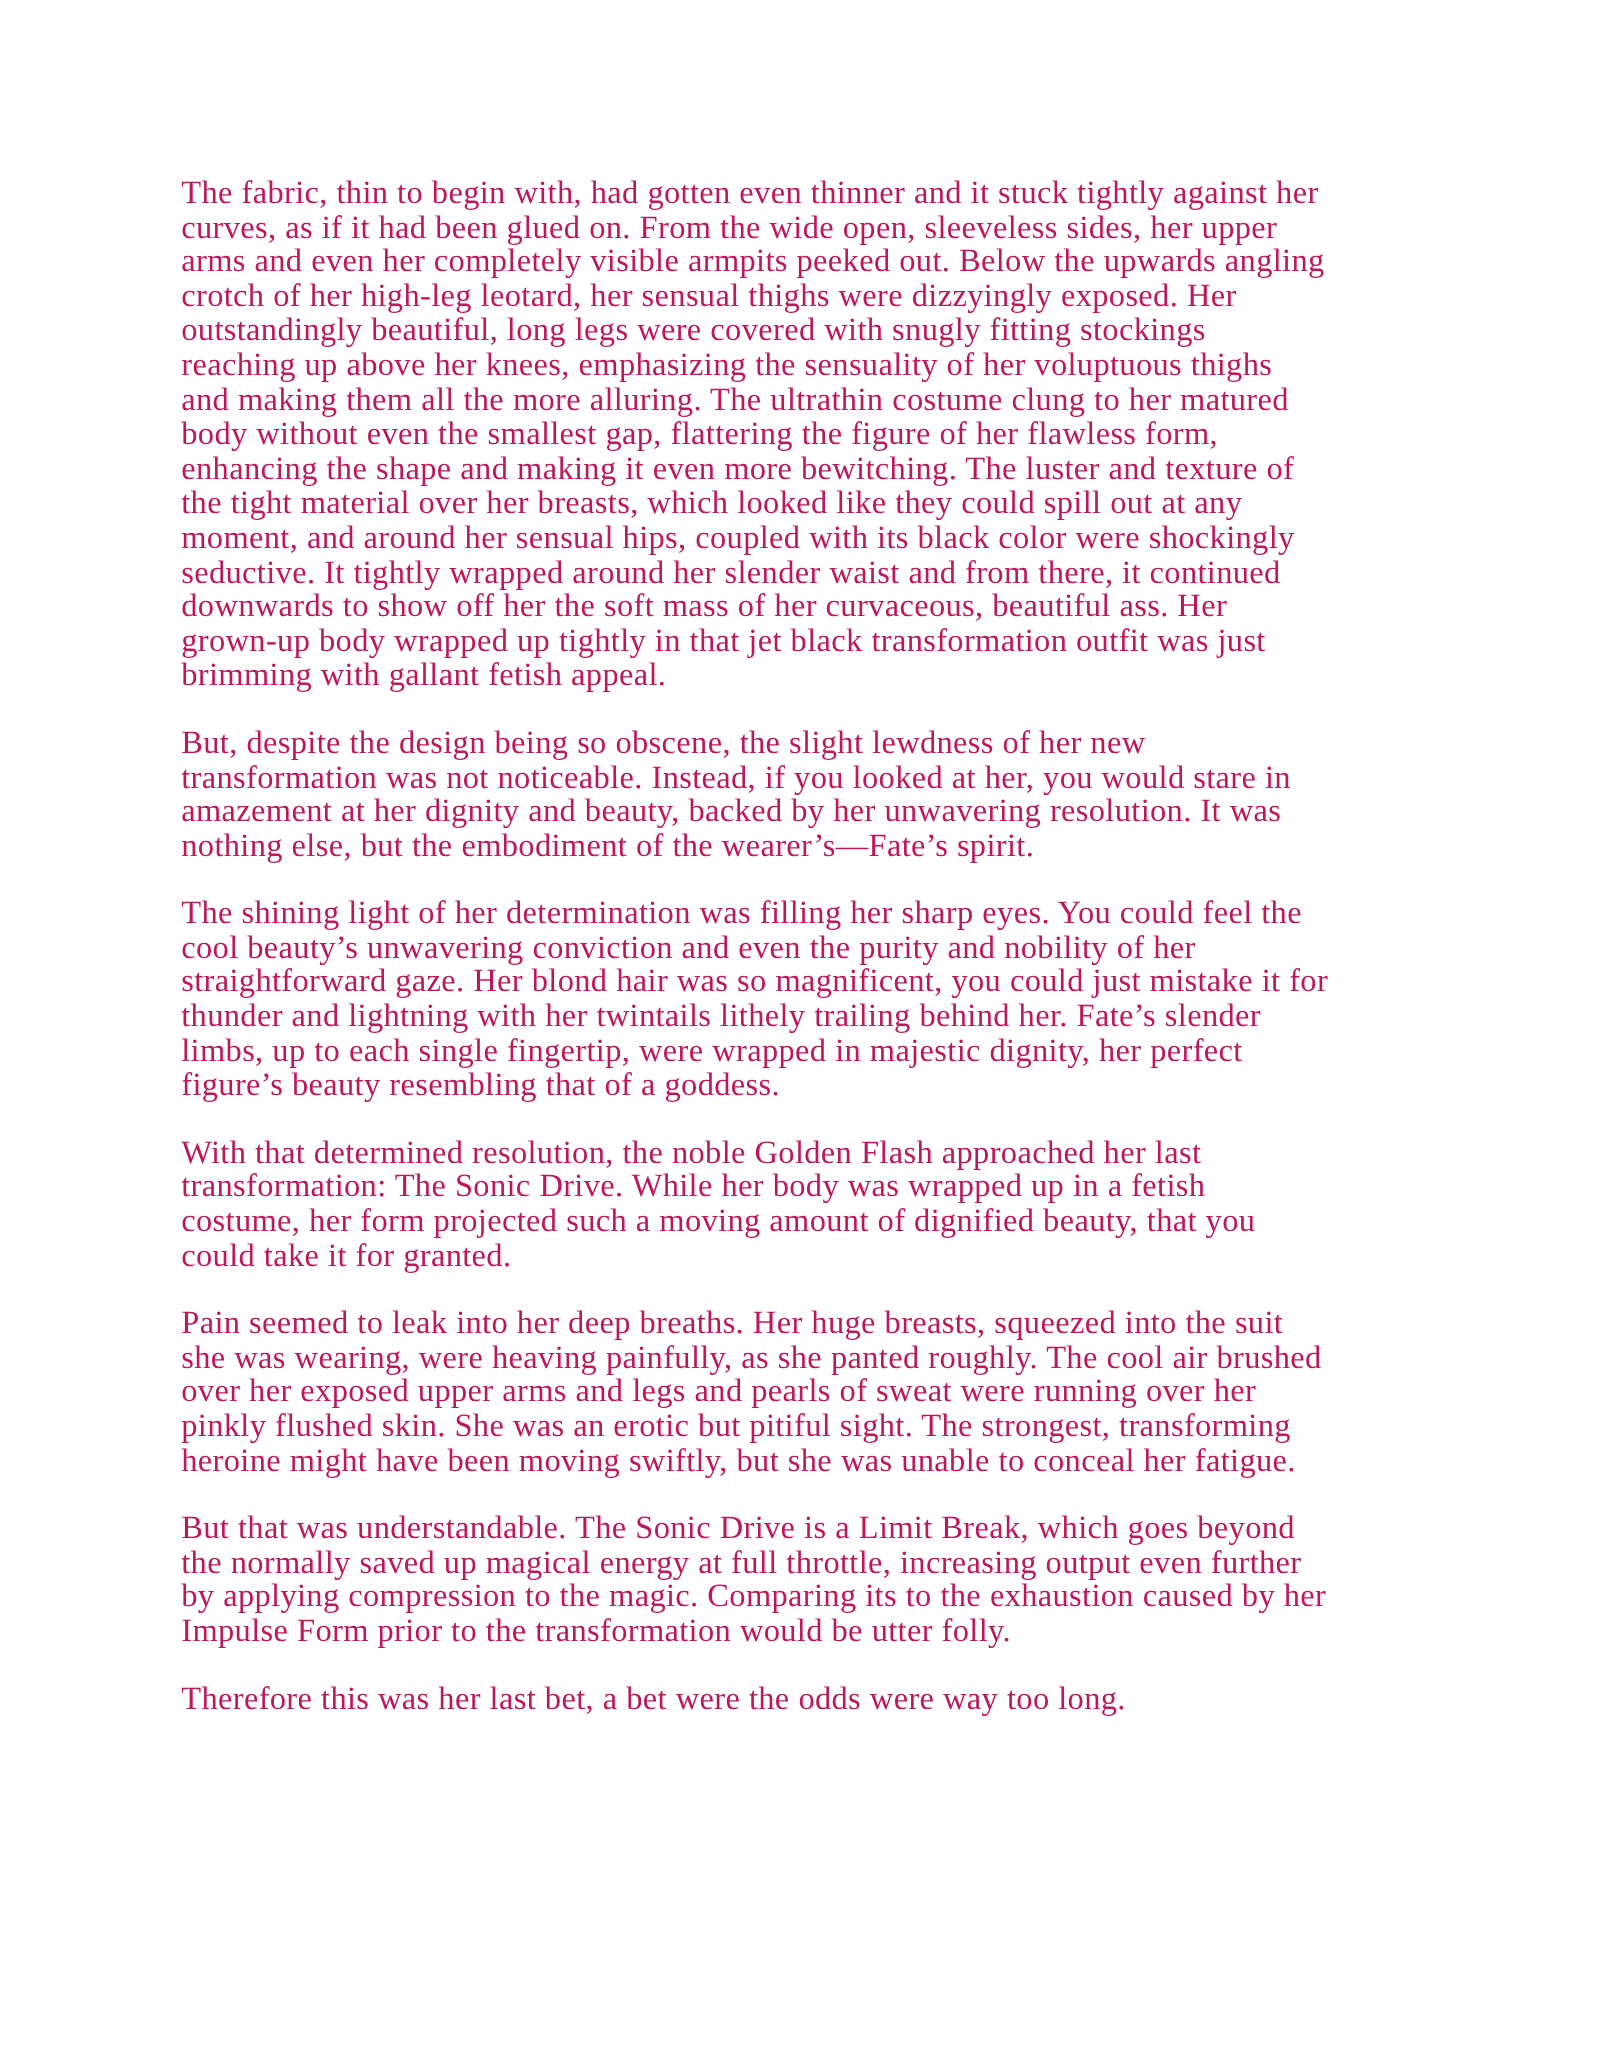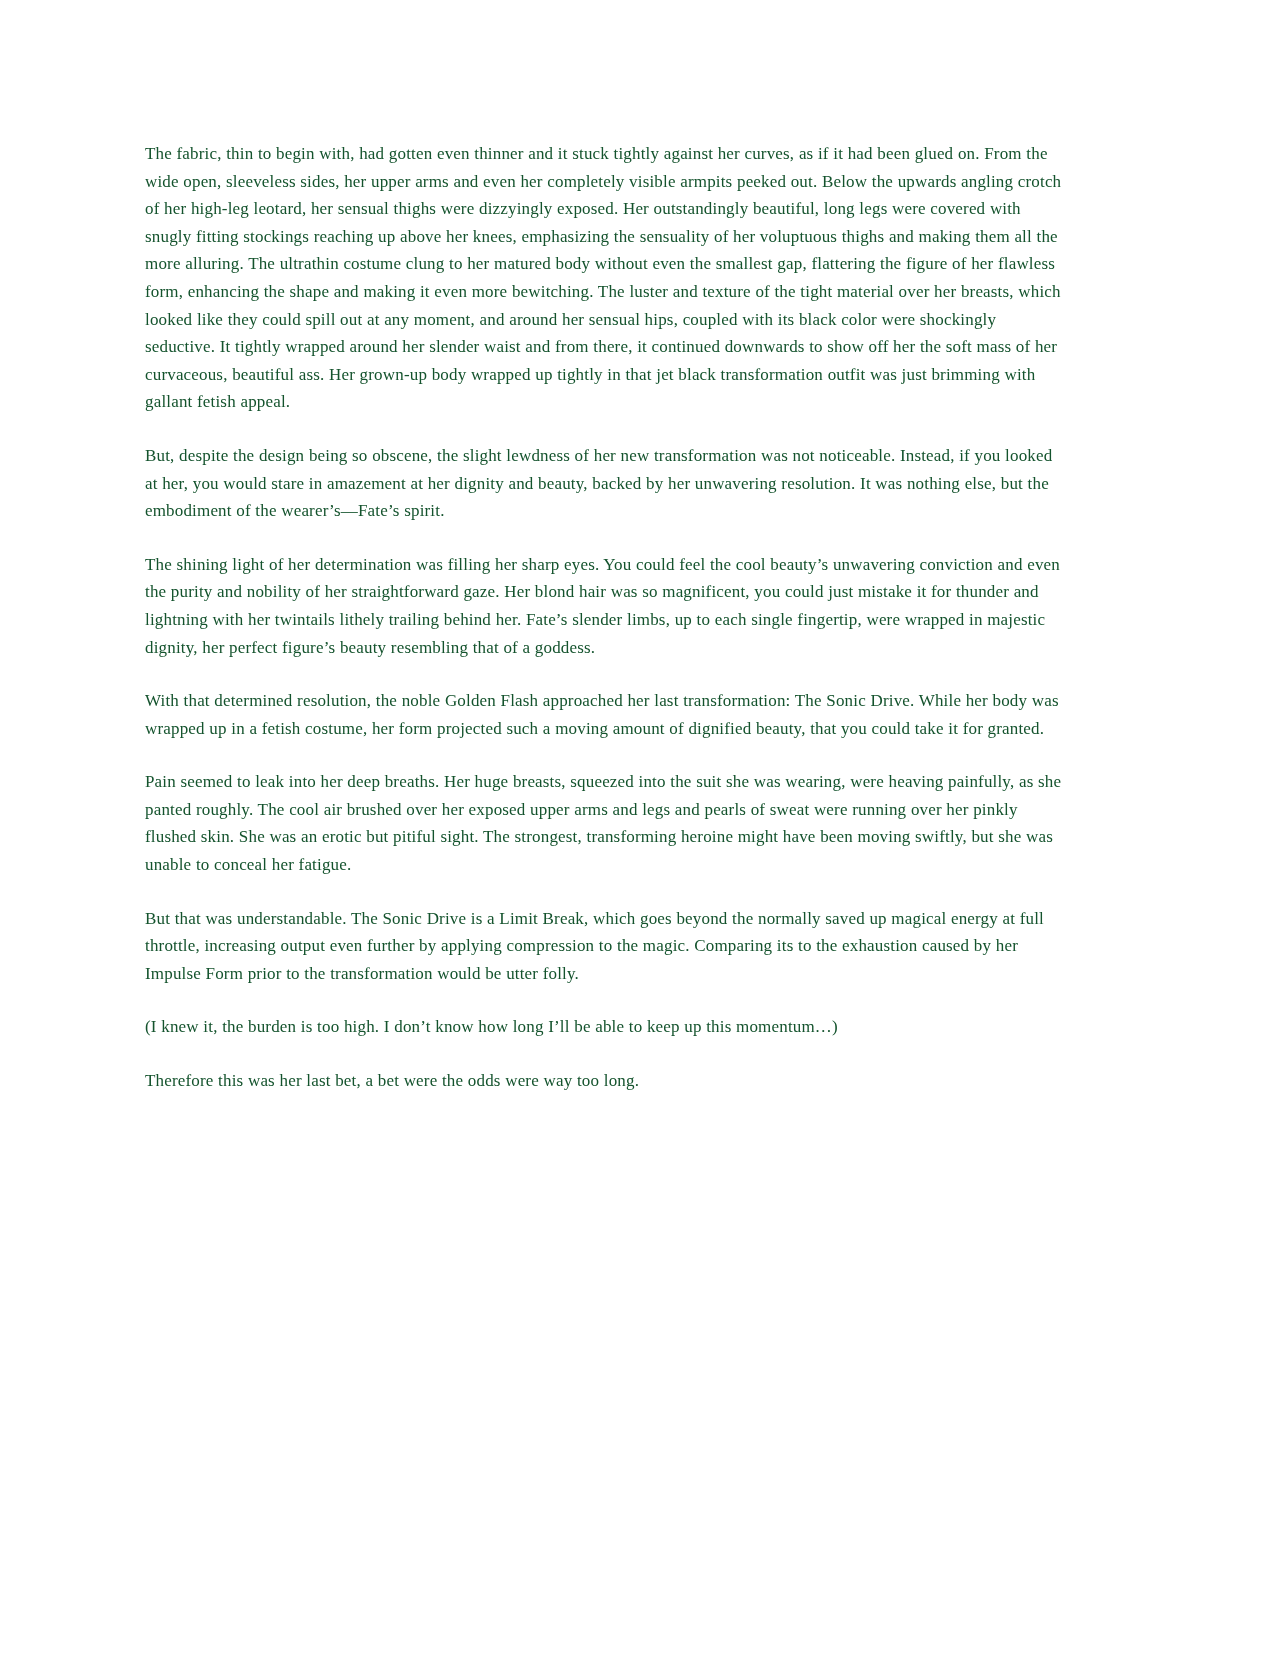--- a/index.html
+++ b/index.html
@@ -21,38 +21,37 @@
     height: 1656px;
     background: #ffffff;
     box-sizing: border-box;
     padding: 140px 218px 120px 145px;
   }
   .doc-body {
     width: 918px;
   }
   p.para {
     margin: 0 0 26px 0;
-    font-size: 17px;
+    font-size: 26px;
     line-height: 27.6px;
     text-align: left;
     letter-spacing: 0.01em;
     word-spacing: 0.01em;
-    color: #14532d;
+    color: #be185d;
   }
   p.para:last-child {
     margin-bottom: 16px;
   }
 </style>
 </head>
 <body>
 
 <div class="page">
   <div class="doc-body">
     <p class="para">The fabric, thin to begin with, had gotten even thinner and it stuck tightly against her curves, as if it had been glued on. From the wide open, sleeveless sides, her upper arms and even her completely visible armpits peeked out. Below the upwards angling crotch of her high-leg leotard, her sensual thighs were dizzyingly exposed. Her outstandingly beautiful, long legs were covered with snugly fitting stockings reaching up above her knees, emphasizing the sensuality of her voluptuous thighs and making them all the more alluring. The ultrathin costume clung to her matured body without even the smallest gap, flattering the figure of her flawless form, enhancing the shape and making it even more bewitching. The luster and texture of the tight material over her breasts, which looked like they could spill out at any moment, and around her sensual hips, coupled with its black color were shockingly seductive. It tightly wrapped around her slender waist and from there, it continued downwards to show off her the soft mass of her curvaceous, beautiful ass. Her grown-up body wrapped up tightly in that jet black transformation outfit was just brimming with gallant fetish appeal.</p>
     <p class="para">But, despite the design being so obscene, the slight lewdness of her new transformation was not noticeable. Instead, if you looked at her, you would stare in amazement at her dignity and beauty, backed by her unwavering resolution. It was nothing else, but the embodiment of the wearer’s—Fate’s spirit.</p>
     <p class="para">The shining light of her determination was filling her sharp eyes. You could feel the cool beauty’s unwavering conviction and even the purity and nobility of her straightforward gaze. Her blond hair was so magnificent, you could just mistake it for thunder and lightning with her twintails lithely trailing behind her. Fate’s slender limbs, up to each single fingertip, were wrapped in majestic dignity, her perfect figure’s beauty resembling that of a goddess.</p>
     <p class="para">With that determined resolution, the noble Golden Flash approached her last transformation: The Sonic Drive. While her body was wrapped up in a fetish costume, her form projected such a moving amount of dignified beauty, that you could take it for granted.</p>
     <p class="para">Pain seemed to leak into her deep breaths. Her huge breasts, squeezed into the suit she was wearing, were heaving painfully, as she panted roughly. The cool air brushed over her exposed upper arms and legs and pearls of sweat were running over her pinkly flushed skin. She was an erotic but pitiful sight. The strongest, transforming heroine might have been moving swiftly, but she was unable to conceal her fatigue.</p>
     <p class="para">But that was understandable. The Sonic Drive is a Limit Break, which goes beyond the normally saved up magical energy at full throttle, increasing output even further by applying compression to the magic. Comparing its to the exhaustion caused by her Impulse Form prior to the transformation would be utter folly.</p>
-    <p class="para">(I knew it, the burden is too high. I don’t know how long I’ll be able to keep up this momentum…)</p>
     <p class="para">Therefore this was her last bet, a bet were the odds were way too long.</p>
   </div>
 </div>
 
 </body></html>

